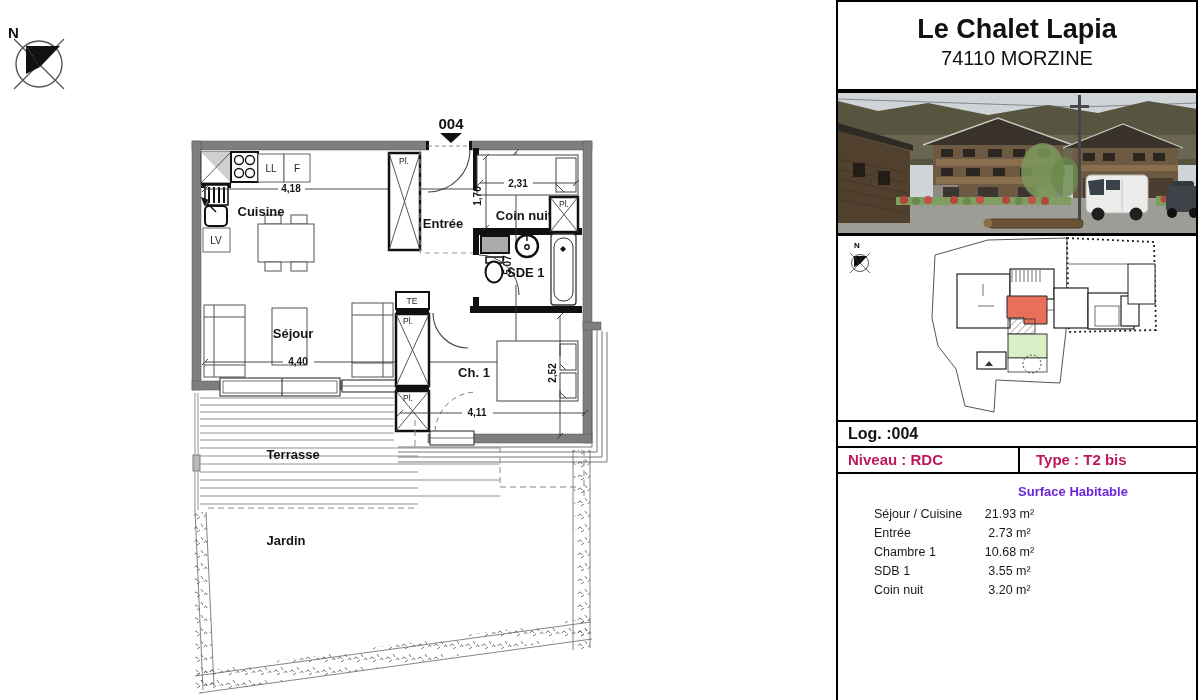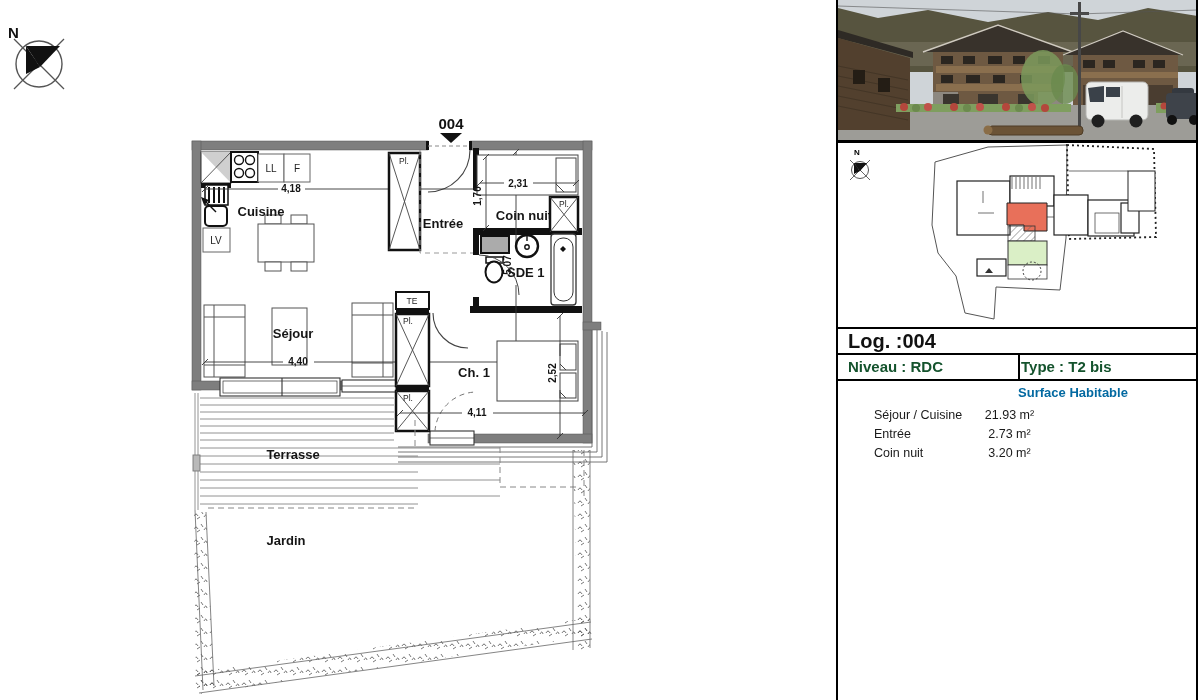--- a/index.html
+++ b/index.html
@@ -12,25 +12,25 @@
   .t-tiny{font:8.5px "Liberation Sans",sans-serif;fill:#222;}
   .t-unit{font:bold 15px "Liberation Sans",sans-serif;fill:#111;}
   .t-n{font:bold 15px "Liberation Sans",sans-serif;fill:#111;}
   
   .panel{position:absolute;left:836px;top:0;width:362px;height:700px;border-left:2px solid #000;border-right:2px solid #000;box-sizing:border-box;background:#fff;}
   .title-block{height:93px;border-top:2px solid #000;border-bottom:4px solid #000;box-sizing:border-box;text-align:center;}
   .title-block h1{margin:12px 0 0 0;font-size:27px;font-weight:bold;color:#111;}
   .title-block h2{margin:2px 0 0 0;font-size:20px;font-weight:normal;color:#111;}
   .photo{height:140px;overflow:hidden;}
   .siteplan{height:184px;border-top:3px solid #000;border-bottom:2px solid #000;box-sizing:content-box;background:#fff;}
-  .row-log{height:24px;line-height:24px;border-bottom:2px solid #000;font-weight:bold;font-size:20px;padding-left:10px;color:#111;}
-  .row-nt{height:24px;border-bottom:2px solid #000;display:flex;font-weight:bold;font-size:15px;color:#14532d;}
+  .row-log{height:24px;line-height:24px;border-bottom:2px solid #000;font-weight:bold;font-size:16px;padding-left:10px;color:#111;}
+  .row-nt{height:24px;border-bottom:2px solid #000;display:flex;font-weight:bold;font-size:15px;color:#be185d;}
   .cell-niveau{width:182px;border-right:2px solid #000;line-height:24px;padding-left:10px;box-sizing:border-box;}
-  .cell-type{flex:1;line-height:24px;padding-left:1px;}
-  .surface-header{margin:4px 0 4px 150px;width:170px;text-align:center;font-weight:bold;font-size:13px;color:#0369a1;}
+  .cell-type{flex:1;line-height:24px;padding-left:16px;}
+  .surface-header{margin:10px 0 4px 150px;width:170px;text-align:center;font-weight:bold;font-size:13px;color:#6d28d9;}
   .surface-rows{margin-top:6px;}
   .s-row{display:flex;height:19px;line-height:19px;font-size:12.5px;color:#1a1a1a;}
   .s-label{margin-left:36px;width:108px;}
   .s-value{width:55px;text-align:center;}
 </style>
 </head>
 <body>
 
 <div id="stage">
 
@@ -308,20 +308,24 @@
       <line x1="573" y1="450" x2="573" y2="650" stroke="#666" stroke-width="0.8"></line>
       <line x1="590" y1="450" x2="590" y2="648" stroke="#666" stroke-width="0.8"></line>
       <line x1="195" y1="676" x2="591" y2="622" stroke="#666" stroke-width="0.8"></line>
       <line x1="199" y1="693" x2="592" y2="639" stroke="#666" stroke-width="0.8"></line>
     </g>
     <text class="t-room" x="286" y="545" text-anchor="middle">Jardin</text>
   </svg>
 
   <div class="panel">
 
+    <div class="title-block">
+      <h1>Le Chalet Lapia</h1>
+      <h2>74110 MORZINE</h2>
+    </div>
 
     <div class="photo">
       <svg width="360" height="140" viewBox="0 0 360 140" preserveAspectRatio="none">
         <rect x="0" y="0" width="360" height="140" fill="#cfd4d8"></rect>
         <path d="M0,8 L40,18 L90,10 L150,22 L210,12 L260,20 L310,8 L360,16 L360,72 L0,72 Z" fill="#57543f"></path>
         <rect x="0" y="42" width="360" height="24" fill="#7a7563" opacity="0.55"></rect>
         <rect x="0" y="105" width="360" height="35" fill="#9d9c97"></rect>
         <g>
           <rect x="95" y="50" width="130" height="58" fill="#6e5942"></rect>
           <polygon points="85,52 160,24 235,52" fill="#38322b"></polygon>
@@ -484,19 +488,27 @@
       <div class="surface-rows">
         <div class="s-row">
           <div class="s-label">Séjour / Cuisine</div>
           <div class="s-value">21.93 m²</div>
         </div>
         <div class="s-row">
           <div class="s-label">Entrée</div>
           <div class="s-value">2.73 m²</div>
         </div>
         <div class="s-row">
+          <div class="s-label">Chambre 1</div>
+          <div class="s-value">10.68 m²</div>
+        </div>
+        <div class="s-row">
+          <div class="s-label">SDB 1</div>
+          <div class="s-value">3.55 m²</div>
+        </div>
+        <div class="s-row">
           <div class="s-label">Coin nuit</div>
           <div class="s-value">3.20 m²</div>
         </div>
       </div>
     </div>
   </div>
 </div>
 
 </body></html>

